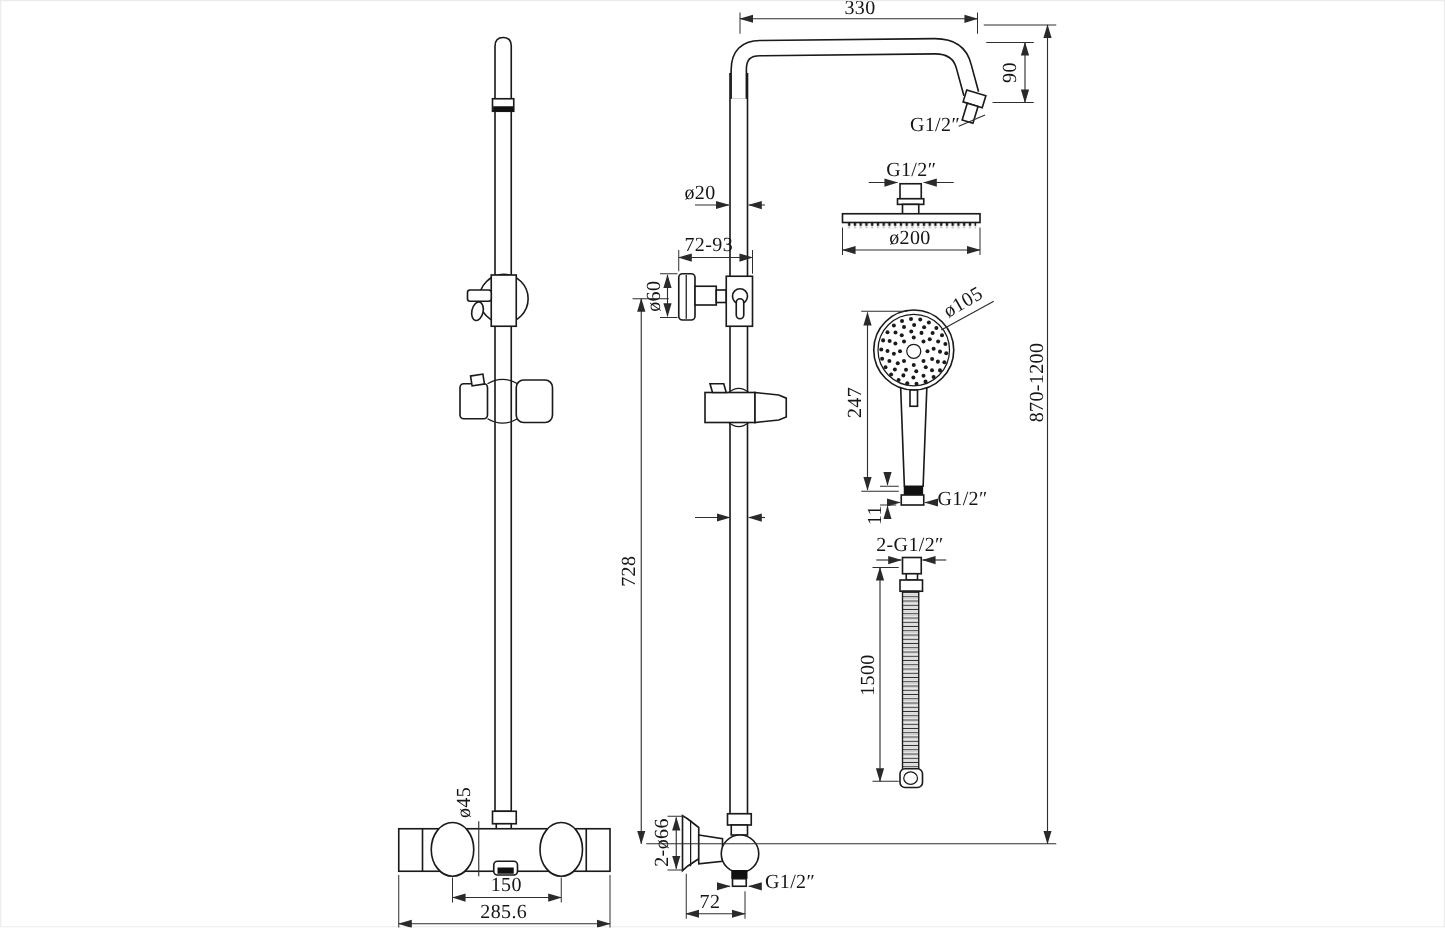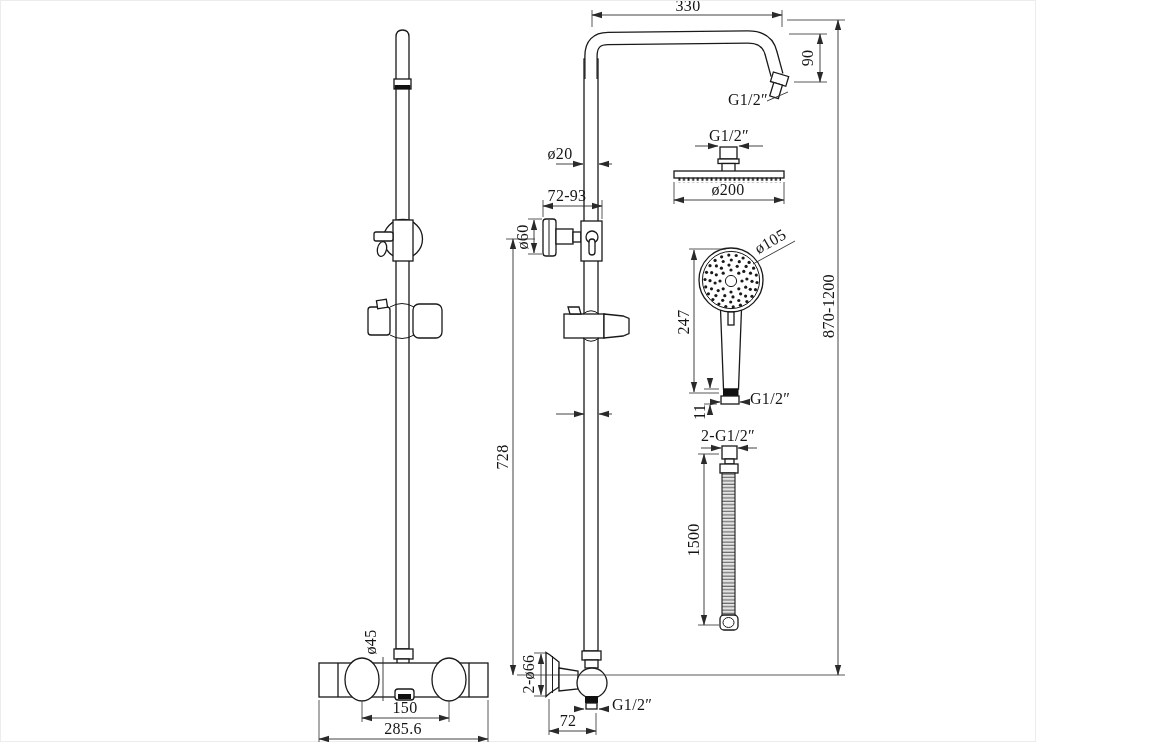--- a/index.html
+++ b/index.html
@@ -1,16 +1,16 @@
 <!DOCTYPE html>
 <html><head>
 <meta charset="utf-8">
 <style>
   html,body{margin:0;padding:0;background:#fff;}
-  .sheet{position:relative;width:1036px;height:742px;background:#fff;border:1px solid #ececec;box-sizing:border-box;
+  .sheet{position:relative;width:1156px;height:742px;background:#fff;border:1px solid #ececec;box-sizing:border-box;
          font-family:"Liberation Serif", serif;}
   svg{display:block}
   svg text{font-family:"Liberation Serif", serif;font-size:16px;fill:#161616;letter-spacing:.3px}
   .o{fill:#fff;stroke:#1a1a1a;stroke-width:1.3}
   .ln{fill:none;stroke:#1a1a1a;stroke-width:1.3}
   .thin{fill:none;stroke:#1a1a1a;stroke-width:1}
   .dim{fill:none;stroke:#2e2e2e;stroke-width:.9}
   .ext{fill:none;stroke:#2e2e2e;stroke-width:.8}
   .blk{fill:#111;stroke:none}
 </style>

